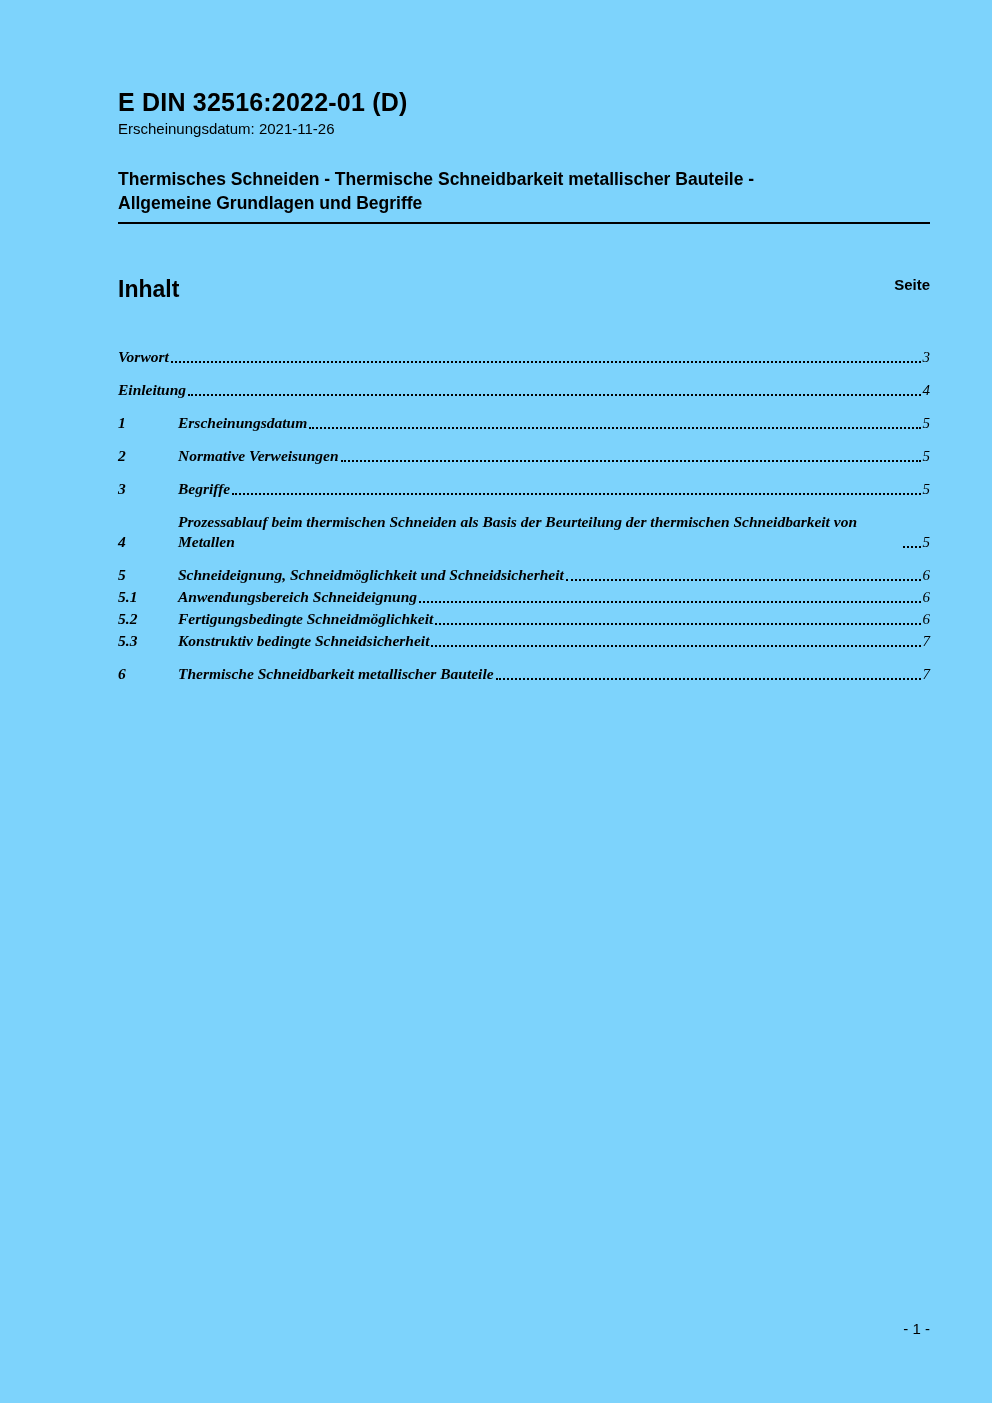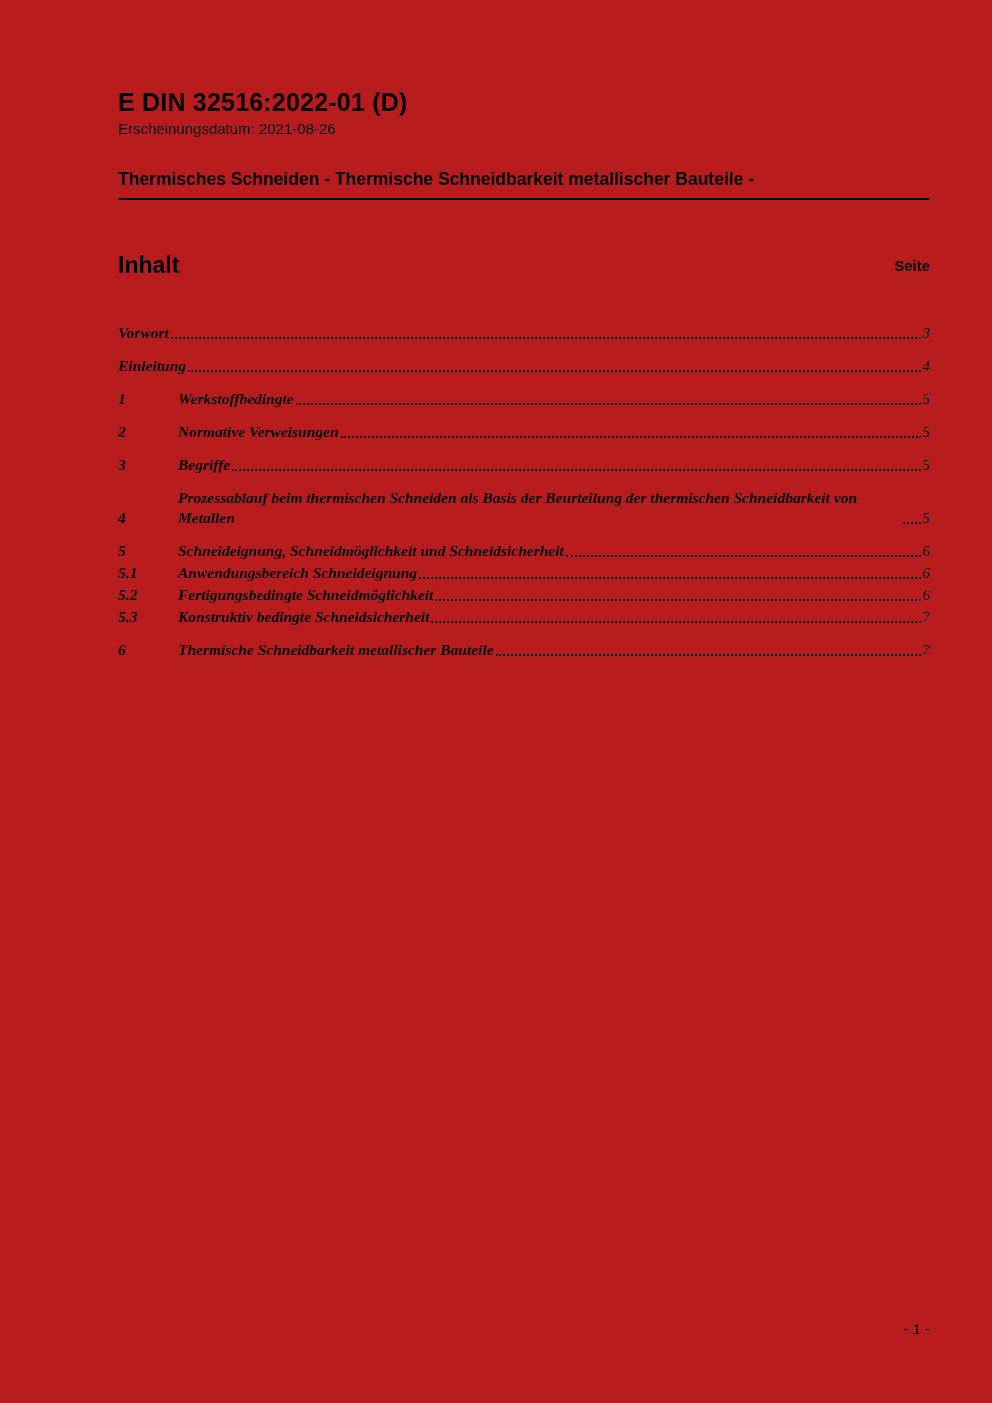--- a/index.html
+++ b/index.html
@@ -3,21 +3,21 @@
 <meta charset="utf-8">
 <style>
   * { margin: 0; padding: 0; box-sizing: border-box; }
   html, body { background: #ffffff; }
   body { width: 992px; font-family: "Liberation Sans", sans-serif; color: #000; }
 
   .page {
     position: relative;
     width: 992px;
     height: 1403px;
-    background: #b91c1c;
+    background: #7dd3fc;
     overflow: hidden;
   }
   .content { padding: 88px 62px 0 118px; }
 
   .doc-number {
     font-size: 25px;
     font-weight: 700;
     letter-spacing: 0.2px;
   }
   .release-date {
@@ -33,21 +33,21 @@
   }
   .title-rule {
     border: none;
     border-top: 2px solid #000;
     margin-top: 7px;
   }
 
   .toc-header {
     display: flex;
     justify-content: space-between;
-    align-items: center;
+    align-items: flex-start;
     margin-top: 52px;
   }
   .toc-heading { font-size: 23px; font-weight: 700; }
   .page-col-label { font-size: 15px; font-weight: 700; margin-left: 12px; }
 
   .toc { margin-top: 44px; font-family: "Liberation Serif", serif; font-style: italic; }
 
   .toc-row {
     display: flex;
     align-items: flex-end;
@@ -81,24 +81,25 @@
     font-family: "Liberation Sans", sans-serif;
   }
 </style>
 </head>
 <body>
 
 <div class="page">
   <div class="content">
 
     <div class="doc-number">E DIN 32516:2022-01 (D)</div>
-    <div class="release-date">Erscheinungsdatum: 2021-08-26</div>
+    <div class="release-date">Erscheinungsdatum: 2021-11-26</div>
 
     <div class="doc-title">
       <div>Thermisches Schneiden - Thermische Schneidbarkeit metallischer Bauteile -</div>
+      <div>Allgemeine Grundlagen und Begriffe</div>
     </div>
     <hr class="title-rule">
 
     <div class="toc-header">
       <span class="toc-heading">Inhalt</span>
       <span class="page-col-label">Seite</span>
     </div>
 
     <div class="toc">
 
@@ -111,21 +112,21 @@
 
       <div class="toc-row no-num">
 
         <span class="toc-label">Einleitung</span>
         <span class="leader"></span>
         <span class="toc-page">4</span>
       </div>
 
       <div class="toc-row">
         <span class="toc-num">1</span>
-        <span class="toc-label">Werkstoffbedingte</span>
+        <span class="toc-label">Erscheinungsdatum</span>
         <span class="leader"></span>
         <span class="toc-page">5</span>
       </div>
 
       <div class="toc-row">
         <span class="toc-num">2</span>
         <span class="toc-label">Normative Verweisungen</span>
         <span class="leader"></span>
         <span class="toc-page">5</span>
       </div>

